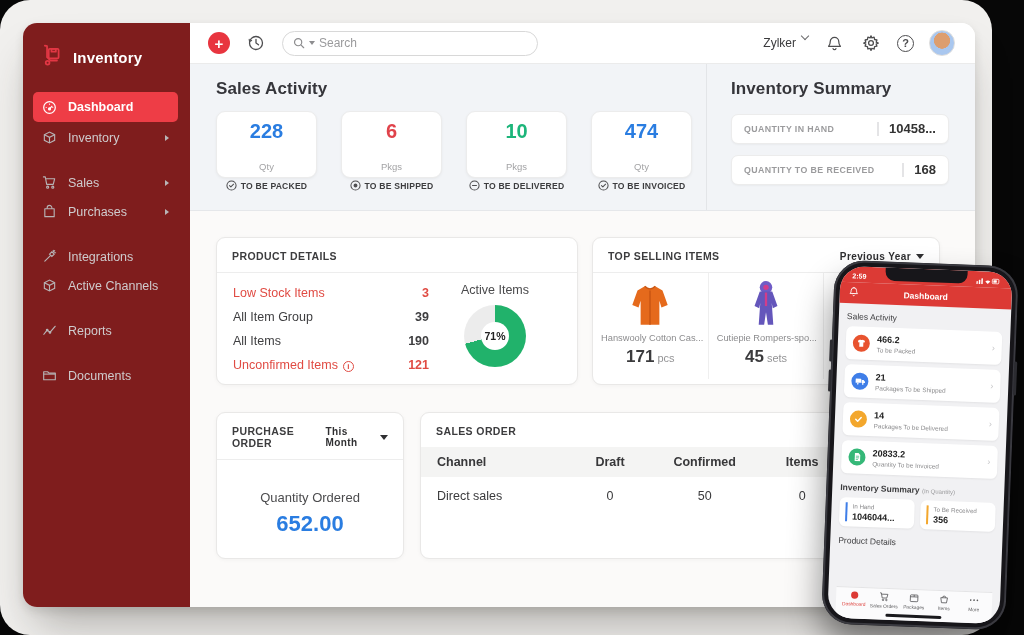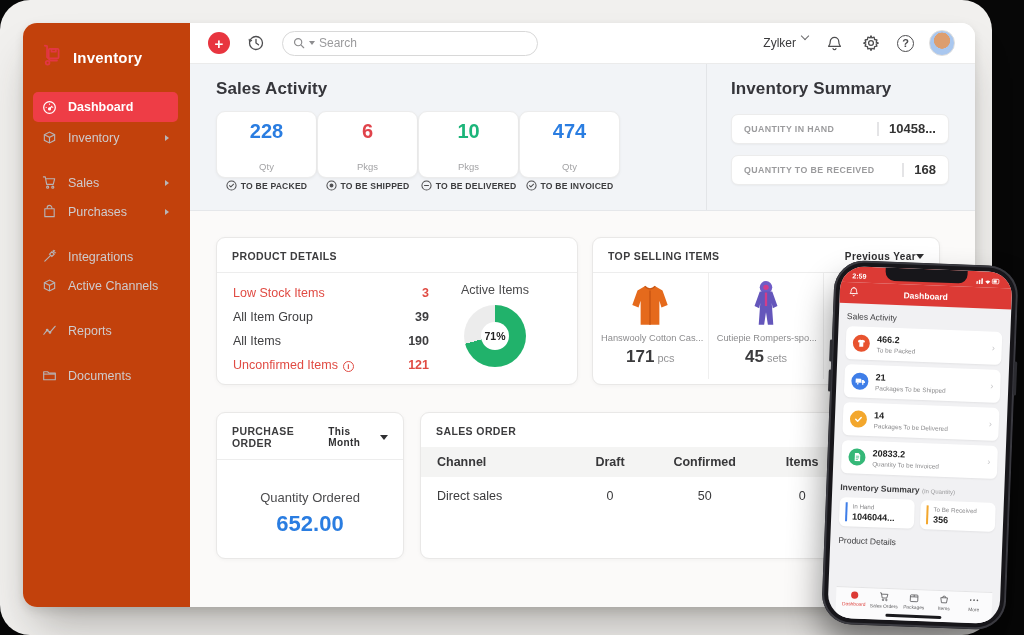--- a/index.html
+++ b/index.html
@@ -7,21 +7,21 @@
   body{
     background:#070707;
     font-family:"Liberation Sans", sans-serif;
     position:relative;overflow:hidden;
   }
   
   .canvas{position:absolute;left:0;top:0;width:992px;height:635px;background:#f1f0ee;border-radius:30px;}
   .window{position:absolute;left:23px;top:23px;width:952px;height:584px;background:#fff;border-radius:14px;
     box-shadow:0 28px 45px -12px rgba(45,40,35,.35), 0 4px 10px rgba(45,40,35,.12);}
   
-  .sidebar{position:absolute;left:0;top:0;bottom:0;width:167px;background:#c2410c;border-radius:14px 0 0 14px;color:#cfcbcd;}
+  .sidebar{position:absolute;left:0;top:0;bottom:0;width:167px;background:#7f1d1d;border-radius:14px 0 0 14px;color:#cfcbcd;}
   .brand{display:flex;align-items:center;gap:10px;padding:21px 16px 16px 18px}
   .brand-name{color:#fff;font-size:15px;font-weight:bold;letter-spacing:.2px}
   .menu{padding-top:4px}
   .mi{display:flex;align-items:center;gap:11px;height:27px;margin:2px 12px 2px 10px;padding:0 9px;border-radius:5px;font-size:12.5px;cursor:default}
   .mi svg{flex:0 0 auto}
   .mi .lbl{white-space:nowrap}
   .mi.active{background:#ee3d46;color:#fff;height:30px;font-weight:bold}
   .mi .sub{margin-left:auto;width:0;height:0;border-left:4px solid #b9b5b7;border-top:3.5px solid transparent;border-bottom:3.5px solid transparent}
   .gap{margin-top:18px}
   
@@ -36,36 +36,36 @@
   .org{display:flex;gap:6px;font-size:12px;color:#3a3a3c}
   .chev{width:6px;height:6px;border-right:1.5px solid #6a6a6c;border-bottom:1.5px solid #6a6a6c;transform:rotate(45deg);margin-top:-3px}
   .tb-ic{display:flex;align-items:center;justify-content:center;width:22px;height:22px;color:#4d4d4f}
   .help{width:17px;height:17px;border:1.4px solid #4d4d4f;border-radius:50%;font-size:11px;display:flex;align-items:center;justify-content:center;color:#4d4d4f;font-weight:bold}
   .avatar{width:26px;height:26px;border-radius:50%;border:1px solid #dcdcdc;
     background:radial-gradient(circle at 50% 40%, #dd9e6f 0 42%, #a9c7ef 44%)}
   
   .upper{position:absolute;left:0;top:41px;right:0;height:147px;background:#f2f4f7;display:flex;border-bottom:1px solid #e5e7ea}
   .up-left{width:517px;padding:15px 0 0 26px;border-right:1px solid #e3e5e8}
   .h2{font-size:17px;font-weight:bold;color:#35353a;letter-spacing:.1px}
-  .sa-cards{display:flex;gap:0;margin-top:12px}
+  .sa-cards{display:flex;gap:24px;margin-top:12px}
   .sa-card{width:101px;height:67px;background:#fff;border:1px solid #ececec;border-radius:9px;box-shadow:0 1px 3px rgba(0,0,0,.05);text-align:center;padding-top:8px;cursor:pointer}
   .sa-val{font-size:20px;font-weight:bold}
   .sa-unit{font-size:9.5px;color:#a3a3a5;margin-top:18px}
   .sa-lbl{display:flex;align-items:center;justify-content:center;gap:4px;margin-top:8px;font-size:8.6px;font-weight:bold;color:#3d3d3f;letter-spacing:.2px}
   .up-right{flex:1;padding:15px 26px 0 24px}
   .inv-rows{margin-top:15px}
   .inv-row{height:30px;background:#fff;border:1px solid #ececec;border-radius:7px;display:flex;align-items:center;padding:0 12px;margin-bottom:11px;box-shadow:0 1px 2px rgba(0,0,0,.04)}
   .inv-lbl{font-size:8.8px;font-weight:bold;color:#9b9b9d;letter-spacing:.4px}
   .inv-val{margin-left:auto;font-size:13px;font-weight:bold;color:#333;border-left:2px solid #e4e4e6;padding-left:10px;line-height:14px}
   
   .lower{position:absolute;left:0;top:188px;right:0;bottom:0;background:#fbfaf9;border-radius:0 0 14px 0}
   .card{position:absolute;background:#fff;border:1px solid #e9e8e7;border-radius:9px;box-shadow:0 1px 4px rgba(0,0,0,.04)}
   .card-head{display:flex;align-items:center;justify-content:space-between;padding:12px 15px 10px;font-size:10.5px;font-weight:bold;color:#3c3c3e;letter-spacing:.4px}
   .head-line{border-bottom:1px solid #ededed}
-  .range{display:flex;align-items:center;font-size:10px;font-weight:bold;color:#2f2f31;cursor:pointer}
+  .range{display:flex;align-items:center;gap:5px;font-size:10px;font-weight:bold;color:#2f2f31;cursor:pointer}
   .range .tri{width:0;height:0;border-top:5px solid #2f2f31;border-left:4px solid transparent;border-right:4px solid transparent}
   #pd-card{left:26px;top:26px;width:362px;height:148px}
   #ts-card{left:402px;top:26px;width:348px;height:148px}
   #po-card{left:26px;top:201px;width:188px;height:147px}
   #so-card{left:230px;top:201px;width:520px;height:147px}
   .pd-body{display:flex;padding:8px 16px 0}
   .pd-rows{width:196px}
   .pd-row{display:flex;justify-content:space-between;align-items:center;height:24px;font-size:12.5px;color:#3e3e40}
   .pd-row .v{font-weight:bold}
   .red{color:#e04b43}

